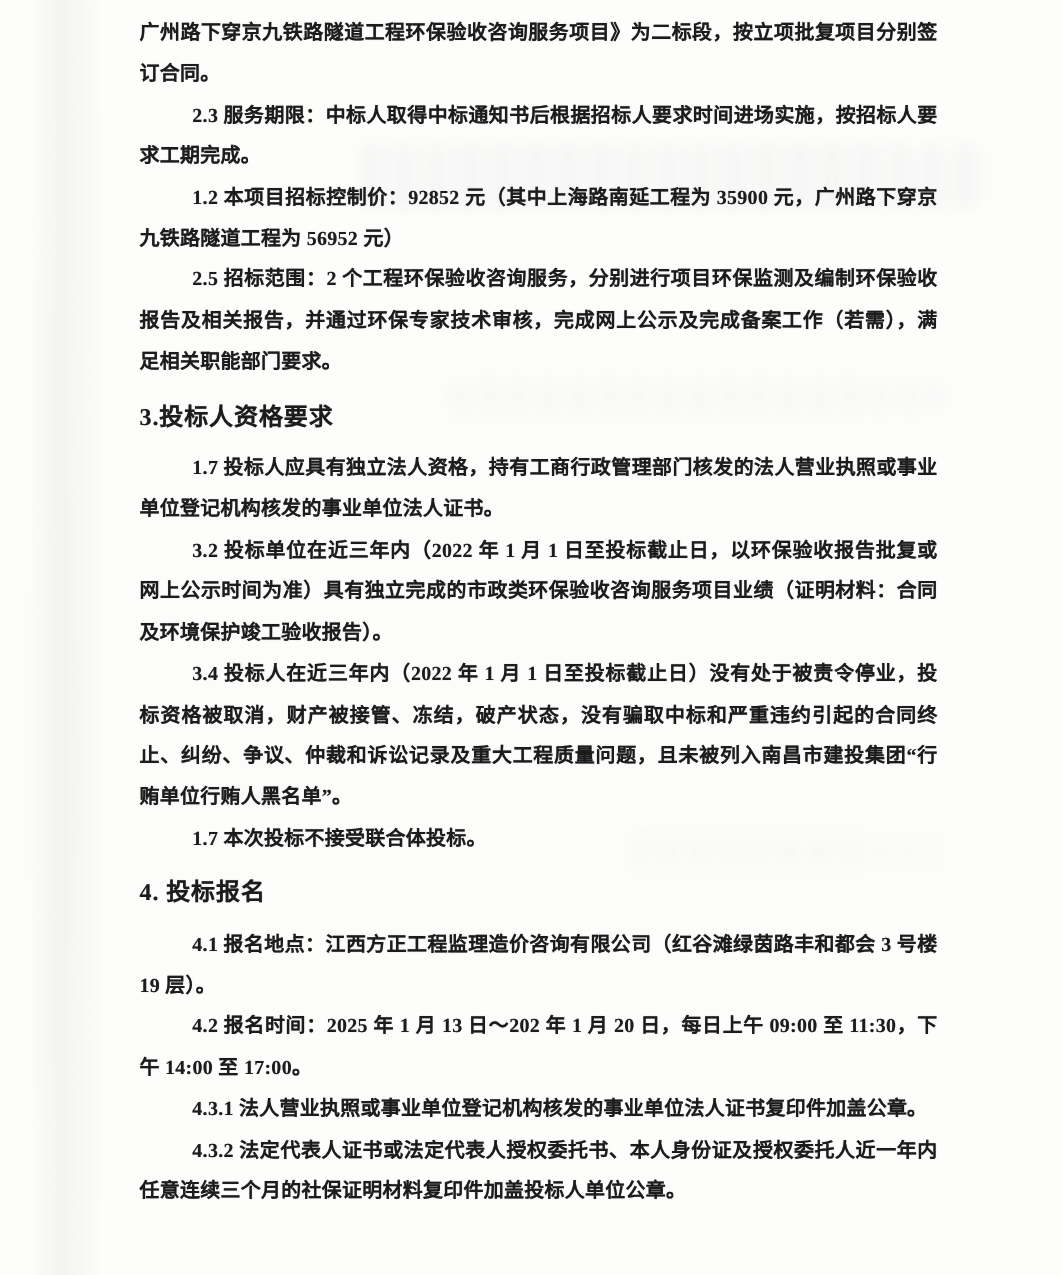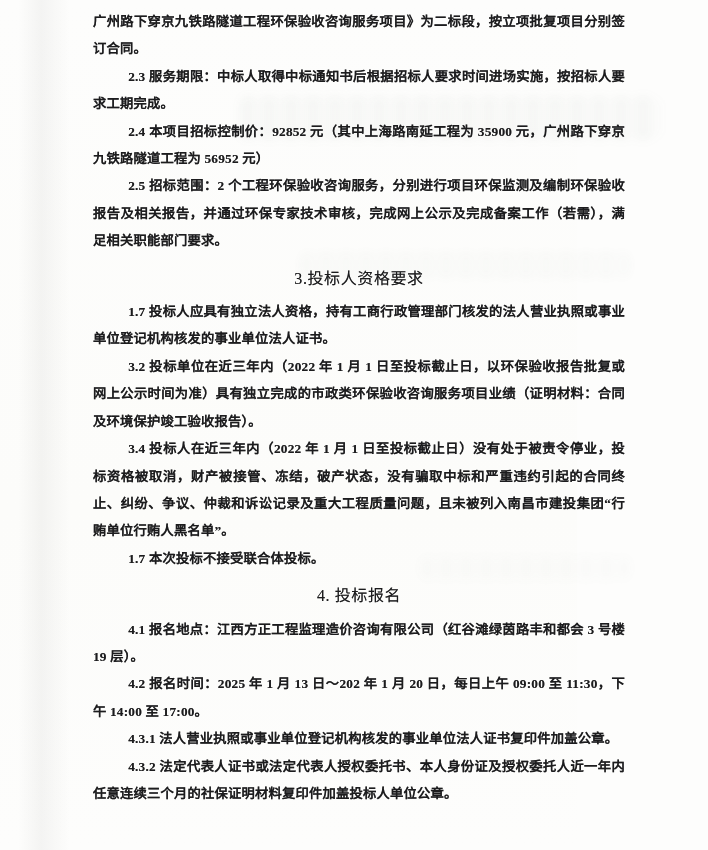--- a/index.html
+++ b/index.html
@@ -67,40 +67,40 @@
   }
   p.para {
     margin: 0;
   }
   p.indent {
     text-indent: 2.65em;
   }
   h2.sec {
     font-size: 16px;
     line-height: 27.4px;
-    font-weight: 400;
+    font-weight: 700;
     margin: 10px 0 6px 0;
     letter-spacing: 0.6px;
-    text-align: center;
+    text-align: left;
   }
 </style>
 </head>
 <body>
 
 <div class="page">
 
   <div class="edge-shade"></div>
   <div class="ghost ghost-1"></div>
   <div class="ghost ghost-2"></div>
   <div class="ghost ghost-3"></div>
 
   <main class="text-col">
     <p class="para">广州路下穿京九铁路隧道工程环保验收咨询服务项目》为二标段，按立项批复项目分别签订合同。</p>
     <p class="para indent">2.3 服务期限：中标人取得中标通知书后根据招标人要求时间进场实施，按招标人要求工期完成。</p>
-    <p class="para indent">2.4 本项目招标控制价：92852 元（其中上海路南延工程为 35900 元，广州路下穿京九铁路隧道工程为 56952 元）</p>
+    <p class="para indent">1.2 本项目招标控制价：92852 元（其中上海路南延工程为 35900 元，广州路下穿京九铁路隧道工程为 56952 元）</p>
     <p class="para indent">2.5 招标范围：2 个工程环保验收咨询服务，分别进行项目环保监测及编制环保验收报告及相关报告，并通过环保专家技术审核，完成网上公示及完成备案工作（若需），满足相关职能部门要求。</p>
     <h2 class="sec">3.投标人资格要求</h2>
     <p class="para indent">1.7 投标人应具有独立法人资格，持有工商行政管理部门核发的法人营业执照或事业单位登记机构核发的事业单位法人证书。</p>
     <p class="para indent">3.2 投标单位在近三年内（2022 年 1 月 1 日至投标截止日，以环保验收报告批复或网上公示时间为准）具有独立完成的市政类环保验收咨询服务项目业绩（证明材料：合同及环境保护竣工验收报告）。</p>
     <p class="para indent">3.4 投标人在近三年内（2022 年 1 月 1 日至投标截止日）没有处于被责令停业，投标资格被取消，财产被接管、冻结，破产状态，没有骗取中标和严重违约引起的合同终止、纠纷、争议、仲裁和诉讼记录及重大工程质量问题，且未被列入南昌市建投集团“行贿单位行贿人黑名单”。</p>
     <p class="para indent">1.7 本次投标不接受联合体投标。</p>
     <h2 class="sec">4. 投标报名</h2>
     <p class="para indent">4.1 报名地点：江西方正工程监理造价咨询有限公司（红谷滩绿茵路丰和都会 3 号楼 19 层）。</p>
     <p class="para indent">4.2 报名时间：2025 年 1 月 13 日～202 年 1 月 20 日，每日上午 09:00 至 11:30，下午 14:00 至 17:00。</p>
     <p class="para indent">4.3.1 法人营业执照或事业单位登记机构核发的事业单位法人证书复印件加盖公章。</p>

